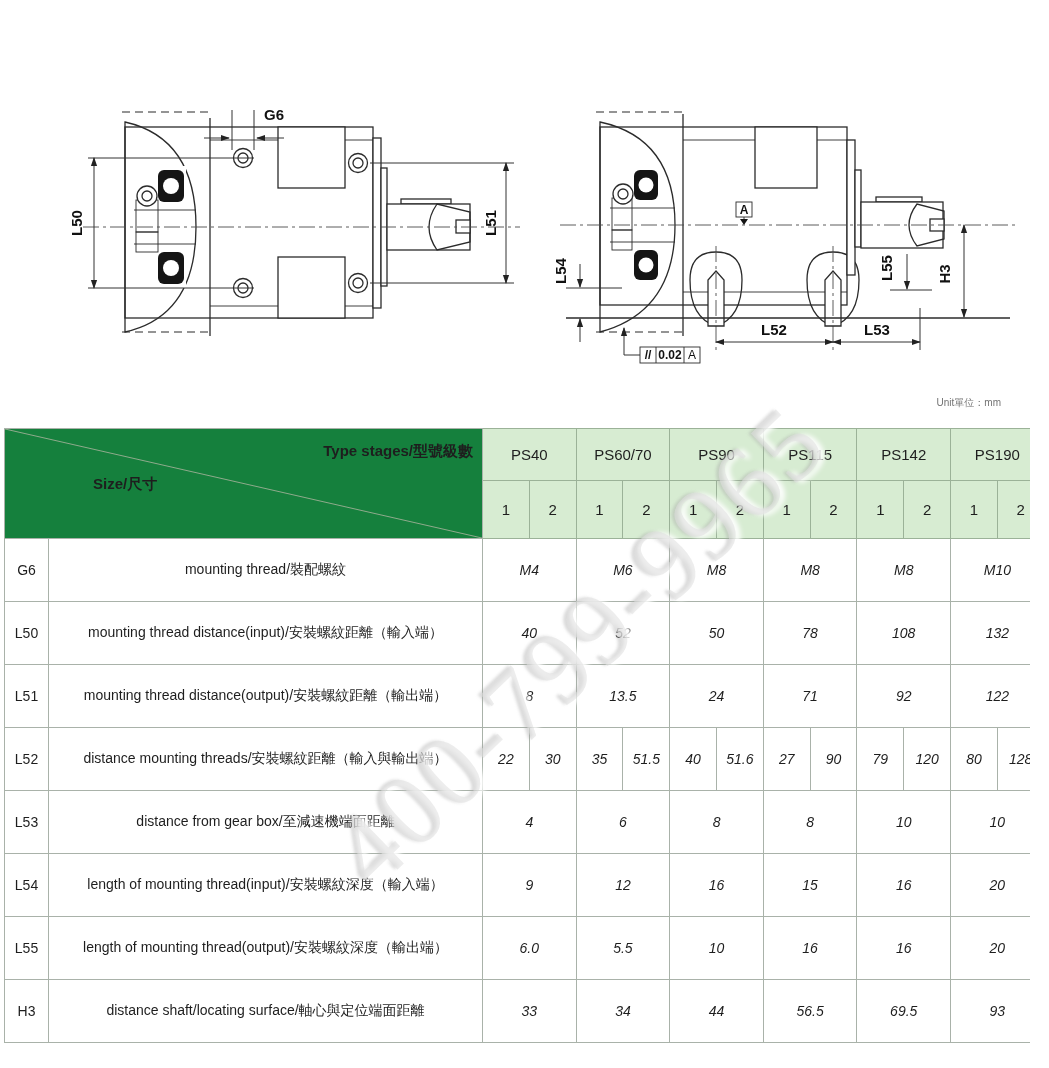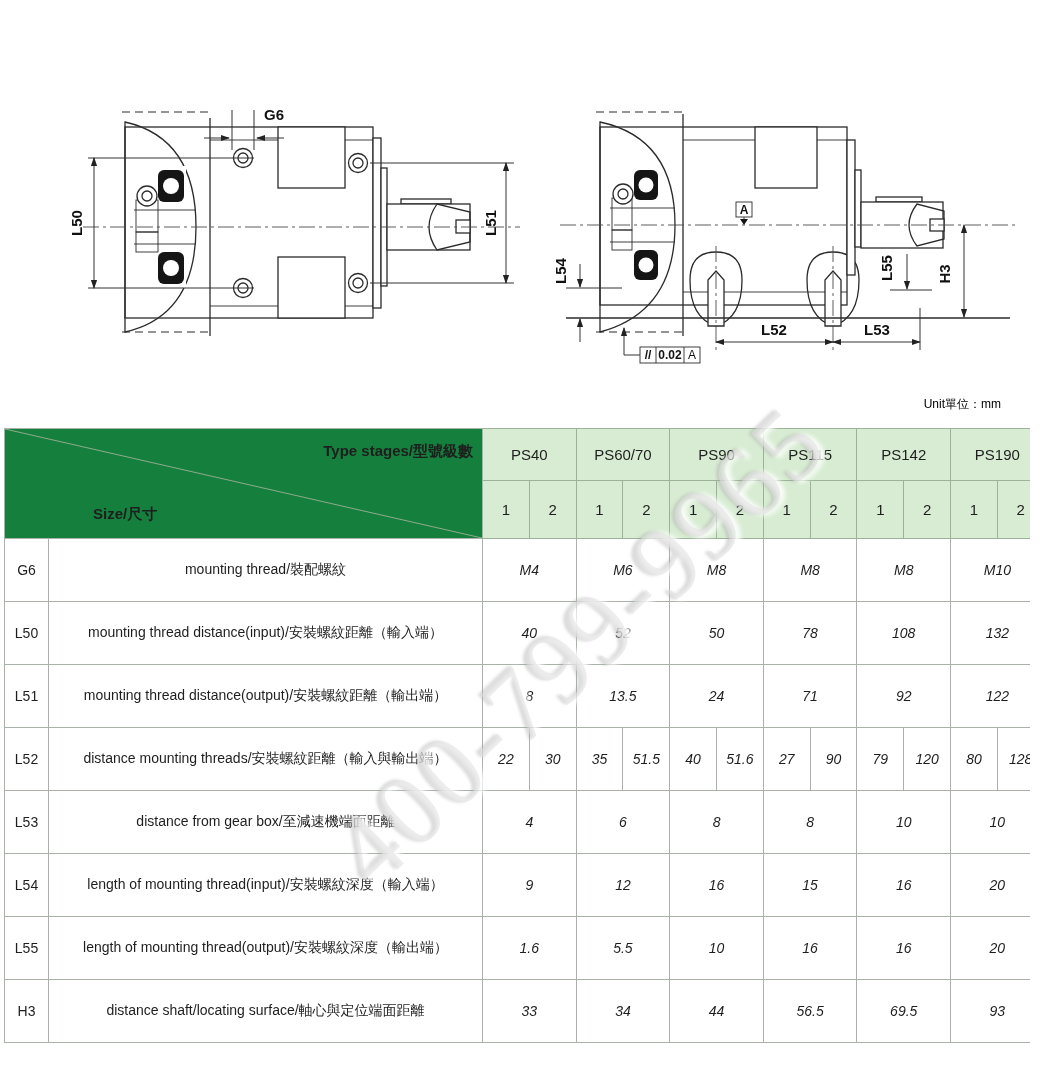--- a/index.html
+++ b/index.html
@@ -13,32 +13,32 @@
   .thin{stroke:#2b2b2b;stroke-width:0.9;fill:none;}
   .cl{stroke:#4a4a4a;stroke-width:0.9;fill:none;stroke-dasharray:16 4 3 4;}
   .dsh{stroke:#2b2b2b;stroke-width:1.2;fill:none;stroke-dasharray:8 5;}
   .dim{stroke:#333;stroke-width:1;fill:none;}
   .wht{fill:#fff;stroke:#2b2b2b;stroke-width:1.3;}
   .blk{fill:#151515;stroke:none;}
   .dimtxt{font:bold 15px "Liberation Sans","DejaVu Sans",sans-serif;fill:#111;}
   .ftxt{font:12px "Liberation Sans","DejaVu Sans",sans-serif;fill:#111;}
   .ftxtb{font:bold 12px "Liberation Sans","DejaVu Sans",sans-serif;fill:#111;}
   
-  .unit-label{position:absolute;top:396px;right:29px;font-size:12px;color:#000000;}
+  .unit-label{position:absolute;top:396px;right:29px;font-size:10px;color:#737373;}
   
   .spec-table{position:absolute;left:4px;top:428px;border-collapse:collapse;table-layout:fixed;width:1040px;}
   .spec-table td,.spec-table th{border:1px solid #a9b2a9;font-weight:normal;
         font-size:14px;color:#1e1e1e;text-align:center;vertical-align:middle;padding:0;}
   .spec-table .hdr{background:#d7ecd2;border-color:#9bb298;}
   .spec-table th.hdr{font-weight:normal;font-size:15px;}
   .spec-table .sub{background:#d7ecd2;border-color:#9bb298;font-size:15px;}
   .corner{position:relative;background:#15803d;border-color:#9bb298;margin-top:25px;}
   .corner .diag{position:absolute;left:0;top:0;width:100%;height:100%;}
   .corner-top{position:absolute;top:13px;right:9px;font-weight:bold;font-size:15px;}
-  .corner-bottom{position:absolute;top:76px;left:88px;font-weight:bold;font-size:15px;}
+  .corner-bottom{position:absolute;top:46px;left:88px;font-weight:bold;font-size:15px;}
   .code{width:44px;}
   .desc{width:434px;text-align:left;padding-left:12px;font-size:14px;margin-left:28px;}
   .val{font-size:15px;font-style:italic;}
   tr.h1{height:52px;} tr.h2{height:58px;} tr.r{height:63px;}
   
   .watermark{position:absolute;left:240px;top:520px;width:820px;height:135px;
       font-family:"Liberation Serif","DejaVu Serif",serif;font-size:104px;letter-spacing:4px;
       color:rgba(222,222,222,0.55);
       text-shadow:3px 4px 5px rgba(255,255,255,0.95), -2px -2px 3px rgba(165,165,165,0.40);
       transform:rotate(-44deg);transform-origin:50% 50%;
@@ -336,21 +336,21 @@
       <td class="val" colspan="2">12</td>
       <td class="val" colspan="2">16</td>
       <td class="val" colspan="2">15</td>
       <td class="val" colspan="2">16</td>
       <td class="val" colspan="2">20</td>
     </tr>
 
     <tr class="r">
       <td class="code">L55</td>
       <td class="desc">length of mounting thread(output)/安裝螺紋深度（輸出端）</td>
-      <td class="val" colspan="2">1.6</td>
+      <td class="val" colspan="2">6.0</td>
       <td class="val" colspan="2">5.5</td>
       <td class="val" colspan="2">10</td>
       <td class="val" colspan="2">16</td>
       <td class="val" colspan="2">16</td>
       <td class="val" colspan="2">20</td>
     </tr>
 
     <tr class="r">
       <td class="code">H3</td>
       <td class="desc">distance shaft/locating surface/軸心與定位端面距離</td>

